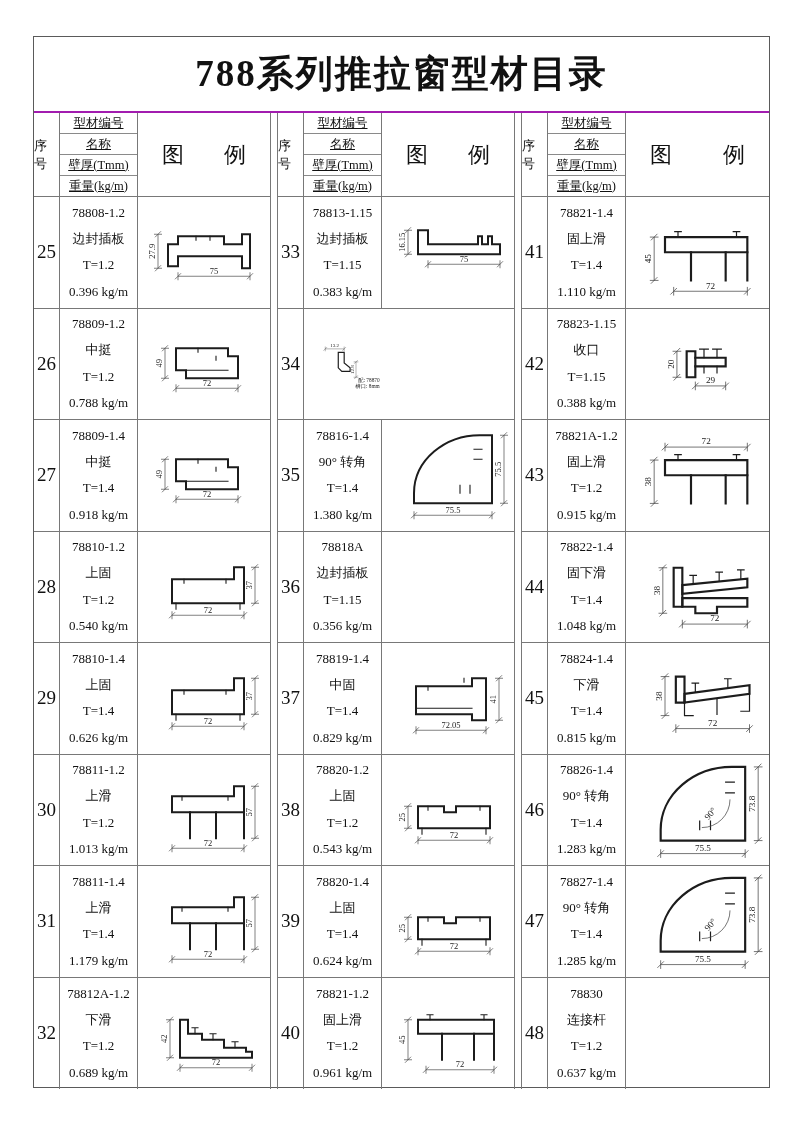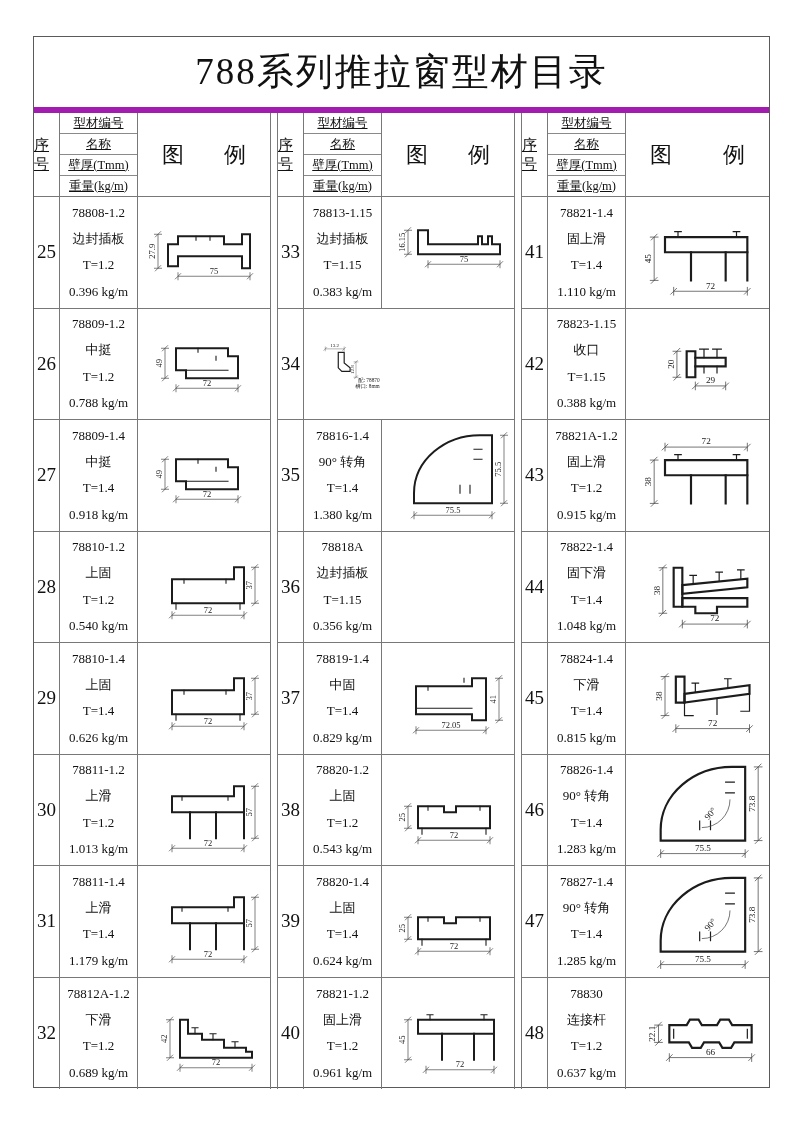--- a/index.html
+++ b/index.html
@@ -1,29 +1,29 @@
 <!DOCTYPE html>
 <html><head>
 <meta charset="utf-8">
 <style>
   html,body{margin:0;padding:0;background:#fff;}
   body{width:800px;height:1130px;position:relative;
        font-family:"Liberation Serif","DejaVu Serif",serif;color:#111;}
   .catalog{position:absolute;left:33px;top:36px;width:737px;height:1052px;
            border:1px solid #5a5a5a;box-sizing:border-box;background:#fff;}
-  .title{height:76px;border-bottom:6px solid #a21caf;display:flex;align-items:center;
-         justify-content:center;font-size:37px;font-weight:normal;letter-spacing:2px;box-sizing:border-box;}
+  .title{height:76px;border-bottom:2px solid #a21caf;display:flex;align-items:center;
+         justify-content:center;font-size:37px;font-weight:bold;letter-spacing:2px;box-sizing:border-box;}
   .groups{display:flex;height:976px;}
   .gap{width:8px;border-left:1px solid #787878;border-right:1px solid #787878;box-sizing:border-box;}
   .group{width:236px;display:flex;flex-direction:column;box-sizing:border-box;}
   .group:last-child{flex:1;}
   .ghead{display:grid;grid-template-columns:26px 78px 1fr;height:84px;
          border-bottom:1px solid #787878;box-sizing:border-box;}
   .ghead .seq{border-right:1px solid #787878;display:flex;align-items:center;justify-content:center;
-              font-size:15px;text-decoration:underline;}
+              font-size:13px;}
   .ghead .info{border-right:1px solid #787878;display:flex;flex-direction:column;text-decoration:underline;}
   .ghead .info > div{flex:1;display:flex;align-items:center;justify-content:center;font-size:12.5px;
                      border-bottom:1px solid #8a8a8a;}
   .ghead .info > div:last-child{border-bottom:none;}
   .ghead .legend{display:flex;align-items:center;justify-content:space-between;
                  padding:0 24px;font-size:22px;}
   .row{display:grid;grid-template-columns:26px 78px 1fr;height:111.5px;
        border-bottom:1px solid #787878;box-sizing:border-box;}
   .row:last-child{border-bottom:none;}
   .row .seq{border-right:1px solid #787878;display:flex;align-items:center;justify-content:center;
@@ -822,39 +822,17 @@
   </div>
 
   <div class="row">
     <div class="seq">48</div>
     <div class="info">
       <div>78830</div>
       <div>连接杆</div>
       <div>T=1.2</div>
       <div>0.637 kg/m</div>
     </div>
-    <div class="fig">
-            <svg viewBox="0 0 132 96" xmlns="http://www.w3.org/2000/svg">
-              <path class="prof" d="M40,40 H56 L59,35 H67 L70,40 H84 L87,35 H95 L98,40 H116 V56 H100 L97,61 H89 L86,56 H72 L69,61 H61 L58,56 H40 Z"></path>
-              <path class="thin" d="M44,44 v8 M112,44 v8"></path>
-              <g class="dim">
-                <line x1="30" y1="40" x2="30" y2="56"></line>
-                <line x1="26" y1="40" x2="34" y2="40"></line>
-                <line x1="26" y1="56" x2="34" y2="56"></line>
-                <line x1="27" y1="43" x2="33" y2="37"></line>
-                <line x1="27" y1="59" x2="33" y2="53"></line>
-                <text x="27" y="48" text-anchor="middle" transform="rotate(-90 27 48)">22.1</text>
-              </g>
-              <g class="dim">
-                <line x1="40" y1="70" x2="116" y2="70"></line>
-                <line x1="40" y1="66" x2="40" y2="74"></line>
-                <line x1="116" y1="66" x2="116" y2="74"></line>
-                <line x1="37" y1="73" x2="43" y2="67"></line>
-                <line x1="113" y1="73" x2="119" y2="67"></line>
-                <text x="78" y="67.5" text-anchor="middle">66</text>
-              </g>
-            </svg>
-          </div>
   </div>
 </div>
 
   </div>
 </div>
 
 </body></html>

